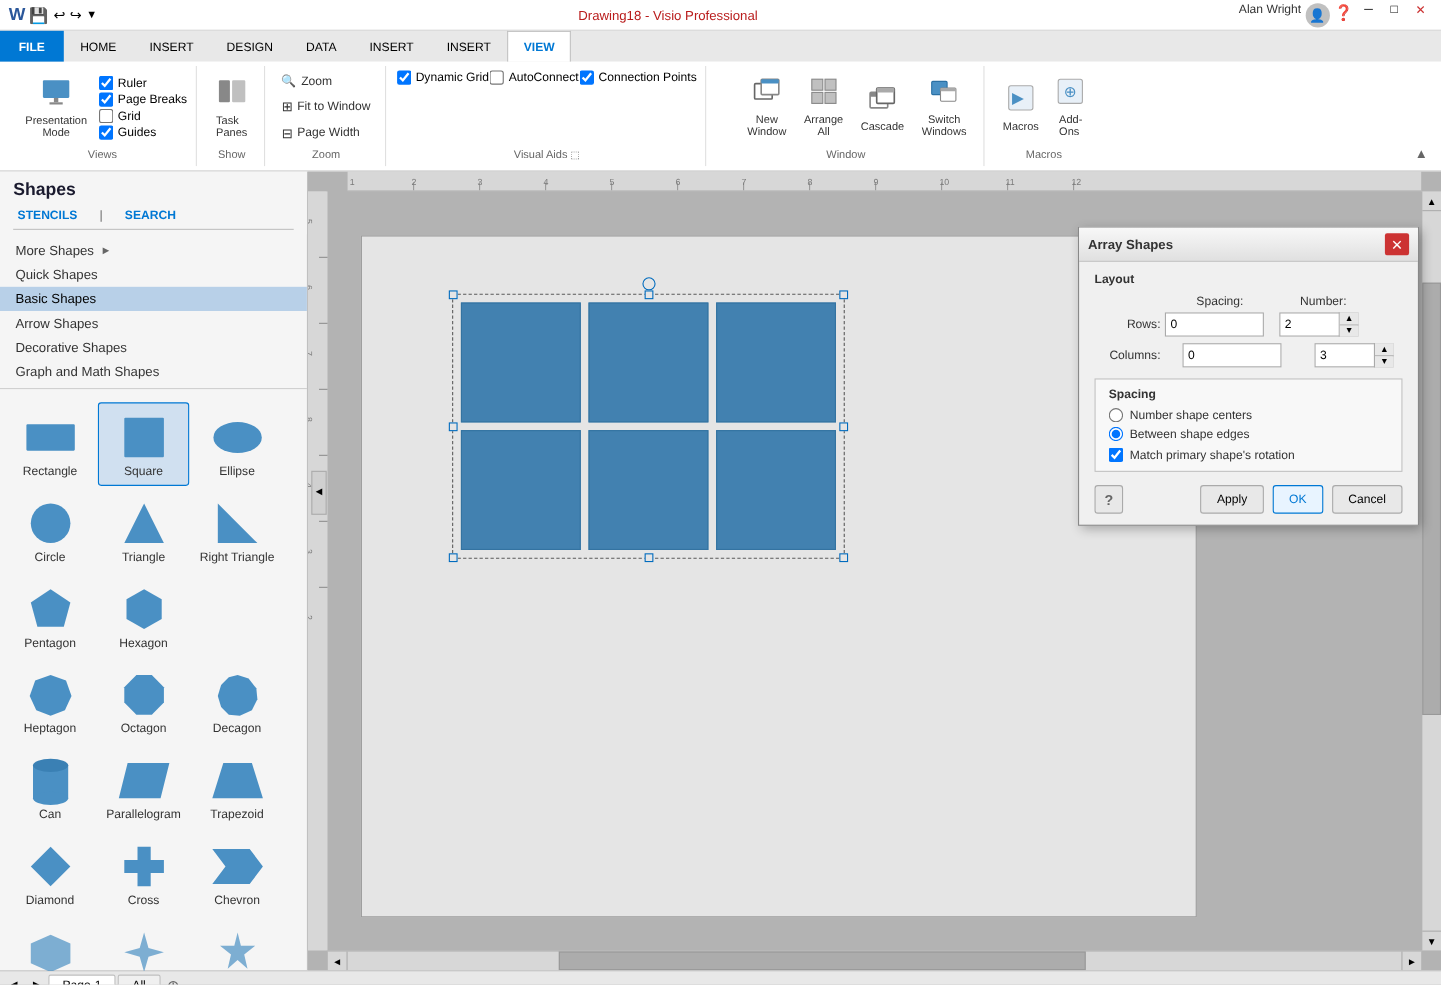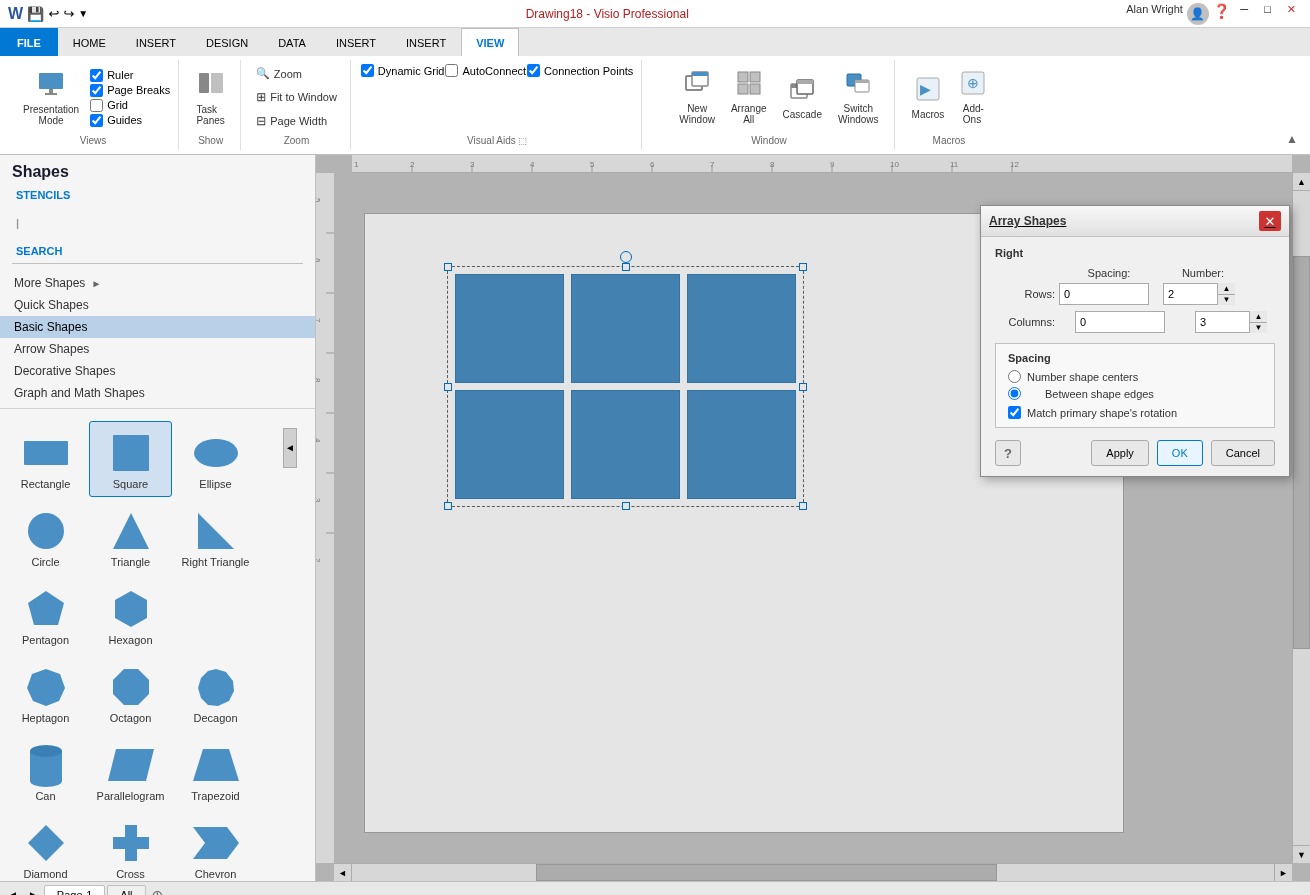--- a/index.html
+++ b/index.html
@@ -116,21 +116,21 @@
     }
 
     
     #main {
       display: flex;
       height: calc(895px - 28px - 115px - 26px);
     }
 
     
     #sidebar {
-      width: 316px;
+      width: 280px;
       background: #f5f5f5;
       border-right: 1px solid #c0c0c0;
       display: flex;
       flex-direction: column;
       overflow: hidden;
     }
     #sidebar-header {
       padding: 8px 12px 4px;
       background: #f5f5f5;
     }
@@ -138,21 +138,20 @@
       font-size: 16px;
       font-weight: bold;
       color: #1a1a2e;
       margin-bottom: 6px;
     }
     #sidebar-tabs {
       display: flex;
       gap: 12px;
       border-bottom: 1px solid #c0c0c0;
       padding-bottom: 4px;
-      flex-direction: column;
     }
     .sidebar-tab {
       font-size: 11px;
       font-weight: bold;
       color: #0078d4;
       cursor: pointer;
       padding: 2px 4px;
     }
     .sidebar-tab.separator { color: #999; cursor: default; }
     #sidebar-content {
@@ -278,21 +277,20 @@
       border: 1px solid #888;
       box-shadow: 3px 3px 10px rgba(0,0,0,0.3);
     }
     #dialog-title-bar {
       background: linear-gradient(to bottom, #f8f8f8, #e8e8e8);
       padding: 6px 8px;
       display: flex;
       align-items: center;
       justify-content: space-between;
       border-bottom: 1px solid #c0c0c0;
-      text-decoration: underline;
     }
     #dialog-title {
       font-size: 12px;
       font-weight: bold;
       color: #333;
     }
     #dialog-close {
       width: 22px;
       height: 22px;
       background: #cc3333;
@@ -848,21 +846,21 @@
       <div id="dialog" style="position:absolute; top:50px; right:20px; width:310px; background:#f0f0f0; border:1px solid #888; box-shadow:3px 3px 10px rgba(0,0,0,0.3); pointer-events:all;">
 
         <div id="dialog-title-bar" style="background:linear-gradient(to bottom,#f8f8f8,#e0e0e0); padding:5px 8px; display:flex; align-items:center; justify-content:space-between; border-bottom:1px solid #c0c0c0; cursor:move;">
           <span id="dialog-title" style="font-size:12px; font-weight:bold; color:#333;">Array Shapes</span>
           <button id="dialog-close" style="width:22px; height:20px; background:#cc3333; border:none; border-radius:2px; color:white; cursor:pointer; font-size:13px; display:flex; align-items:center; justify-content:center;">✕</button>
         </div>
 
         <div id="dialog-body" style="padding:10px 14px;">
 
           <div>
-            <div style="font-size:11px; font-weight:bold; color:#333; margin-bottom:8px;">Right</div>
+            <div style="font-size:11px; font-weight:bold; color:#333; margin-bottom:8px;">Layout</div>
 
             <div style="display:grid; grid-template-columns:60px 100px 80px; gap:4px; align-items:center; margin-bottom:4px;">
               <div></div>
               <div style="font-size:11px; color:#333; text-align:center;">Spacing:</div>
               <div style="font-size:11px; color:#333; text-align:center;">Number:</div>
             </div>
 
             <div style="display:grid; grid-template-columns:60px 100px 80px; gap:4px; align-items:center; margin-bottom:6px;">
               <div style="font-size:11px; color:#333; text-align:right;">Rows:</div>
               <input type="text" value="0" style="width: 90px; height: 22px; border: 1px solid rgb(170, 170, 170); padding: 2px 4px; font-size: 11px; background: white;">
@@ -887,21 +885,21 @@
               </div>
             </div>
           </div>
 
           <div style="border:1px solid #c0c0c0; padding:8px 12px; margin-bottom:12px; background:#f8f8f8;">
             <div style="font-size:11px; font-weight:bold; margin-bottom:6px; color:#333;">Spacing</div>
             <label class="radio-item" style="display:flex; align-items:center; gap:6px; font-size:11px; color:#333; margin-bottom:4px; cursor:pointer;">
               <input type="radio" name="spacing-type" style="">
               <span>Number shape centers</span>
             </label>
-            <label class="radio-item" style="display:flex; align-items:center; gap:24px; font-size:11px; color:#333; cursor:pointer;">
+            <label class="radio-item" style="display:flex; align-items:center; gap:6px; font-size:11px; color:#333; cursor:pointer;">
               <input type="radio" name="spacing-type" checked="" style="">
               <span>Between shape edges</span>
             </label>
             <label style="display:flex; align-items:center; gap:6px; font-size:11px; color:#333; margin-top:6px; cursor:pointer;">
               <input type="checkbox" checked="" style="">
               <span>Match primary shape's rotation</span>
             </label>
           </div>
 
           <div style="display:flex; align-items:center; gap:8px;">

